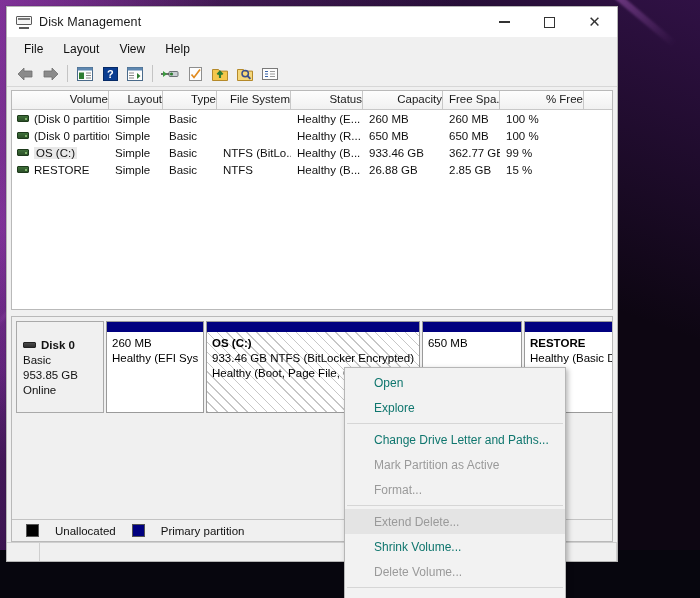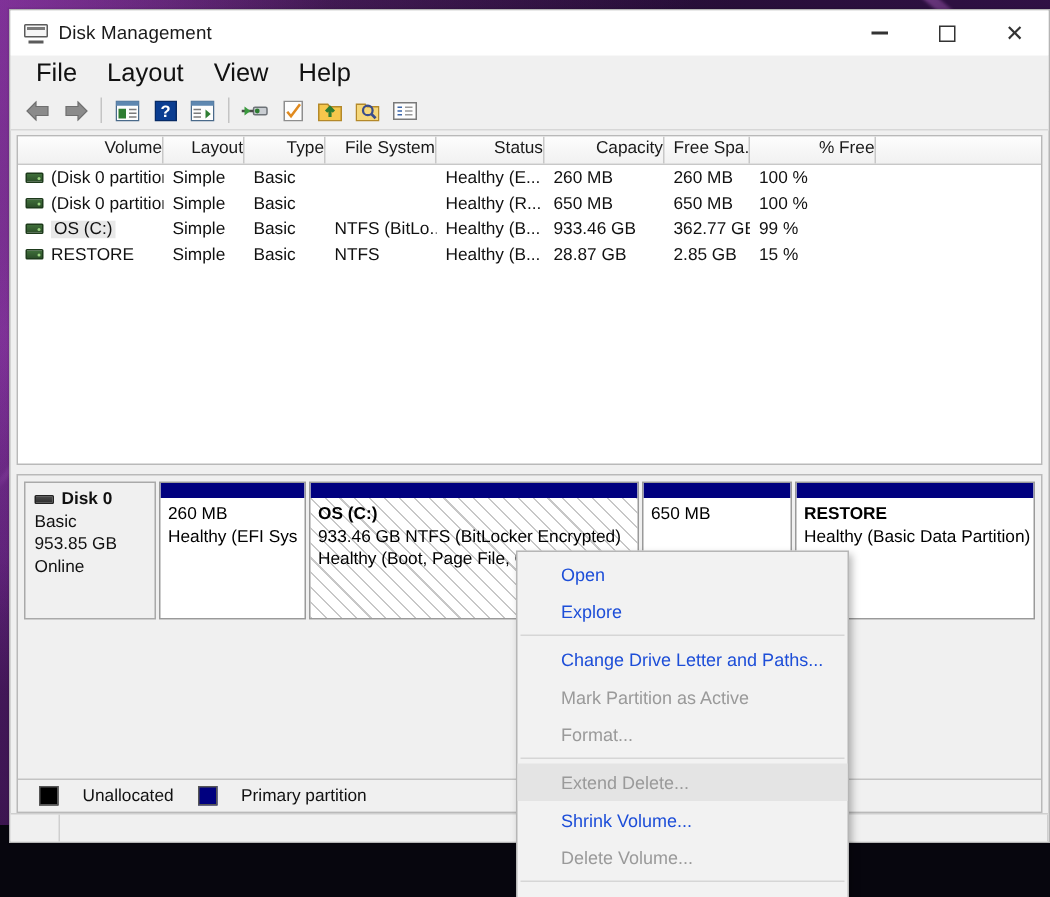--- a/index.html
+++ b/index.html
@@ -32,21 +32,21 @@
   }
   #taskbar-strip {
     position: absolute; left: 0; right: 0; bottom: 0; height: 48px;
     background: #07060e;
   }
 
   
   #window {
     position: absolute;
     left: 6px; top: 6px;
-    width: 694px; height: 556px;
+    width: 612px; height: 556px;
     background: #f0f0f0;
     border: 1px solid #b5b5b5;
     display: flex; flex-direction: column;
     box-shadow: 0 0 0 1px rgba(0,0,0,0.06);
   }
 
   
   #titlebar {
     height: 30px;
     background: #ffffff;
@@ -84,21 +84,21 @@
   .glyph-close { font-size: 15px; line-height: 1; color: #333; font-family: "DejaVu Sans", sans-serif; }
 
   
   #menubar {
     height: 24px; flex: none;
     background: #f0f0f0;
     display: flex; align-items: center;
     padding-left: 8px; gap: 2px;
   }
   .menu-item {
-    font-size: 17px; color: #111;
+    font-size: 12px; color: #111;
     padding: 3px 9px;
   }
 
   
   #toolbar {
     height: 26px; flex: none;
     background: #f0f0f0;
     display: flex; align-items: center;
     padding-left: 6px; gap: 1px;
     border-bottom: 1px solid #d7d7d7;
@@ -173,21 +173,21 @@
   #disk-row {
     display: flex; flex: none; height: 100px;
     padding: 4px;
   }
   #disk-info {
     width: 88px; flex: none;
     background: #f0f0f0;
     border: 1px solid #a9a9a9;
     padding: 5px 6px;
   }
-  #disk-info .dt { display: flex; align-items: center; gap: 5px; margin-bottom: 2px; }
+  #disk-info .dt { display: flex; align-items: center; gap: 5px; margin-bottom: 2px; margin-top: 12px; }
   .disk-ico {
     width: 13px; height: 6px;
     background: linear-gradient(#4a4a4a, #2e2e2e);
     border: 1px solid #222; border-radius: 1px;
   }
   #disk-info .dname { font-size: 11.5px; font-weight: bold; color: #111; }
   #disk-info .dline { font-size: 11.5px; color: #111; line-height: 15px; }
 
   #parts { display: flex; flex: 1; gap: 2px; margin-left: 2px; }
   .part {
@@ -244,21 +244,21 @@
     background: #f2f2f2;
     border: 1px solid #b6b6b6;
     box-shadow: 2px 2px 5px rgba(0,0,0,0.28);
     padding: 2px 0;
     z-index: 40;
   }
   .ci {
     height: 25px;
     display: flex; align-items: center;
     padding-left: 29px;
-    font-size: 12px; color: #1d4ed8;
+    font-size: 12px; color: #0f766e;
     white-space: nowrap;
   }
   .ci.disabled { color: #9a9a9a; }
   .ci.hl { background: #e4e4e4; }
   .csep { height: 1px; background: #d6d6d6; margin: 3px 2px 3px 2px; }
 </style>
 </head>
 <body>
 
 <div id="desktop">
@@ -427,21 +427,21 @@
 
     <div class="vrow">
       <div class="cell v c-volume">
         <span class="drive-ico"></span>
         <span>RESTORE</span>
       </div>
       <div class="cell c-layout">Simple</div>
       <div class="cell c-type">Basic</div>
       <div class="cell c-fs">NTFS</div>
       <div class="cell c-status">Healthy (B...</div>
-      <div class="cell c-cap">28.87 GB</div>
+      <div class="cell c-cap">26.88 GB</div>
       <div class="cell c-free">2.85 GB</div>
       <div class="cell c-pfree">15 %</div>
     </div>
   </div>
 
   <div id="disk-pane">
     <div id="disk-row">
       <div id="disk-info">
         <div class="dt">
           <span class="disk-ico"></span>

